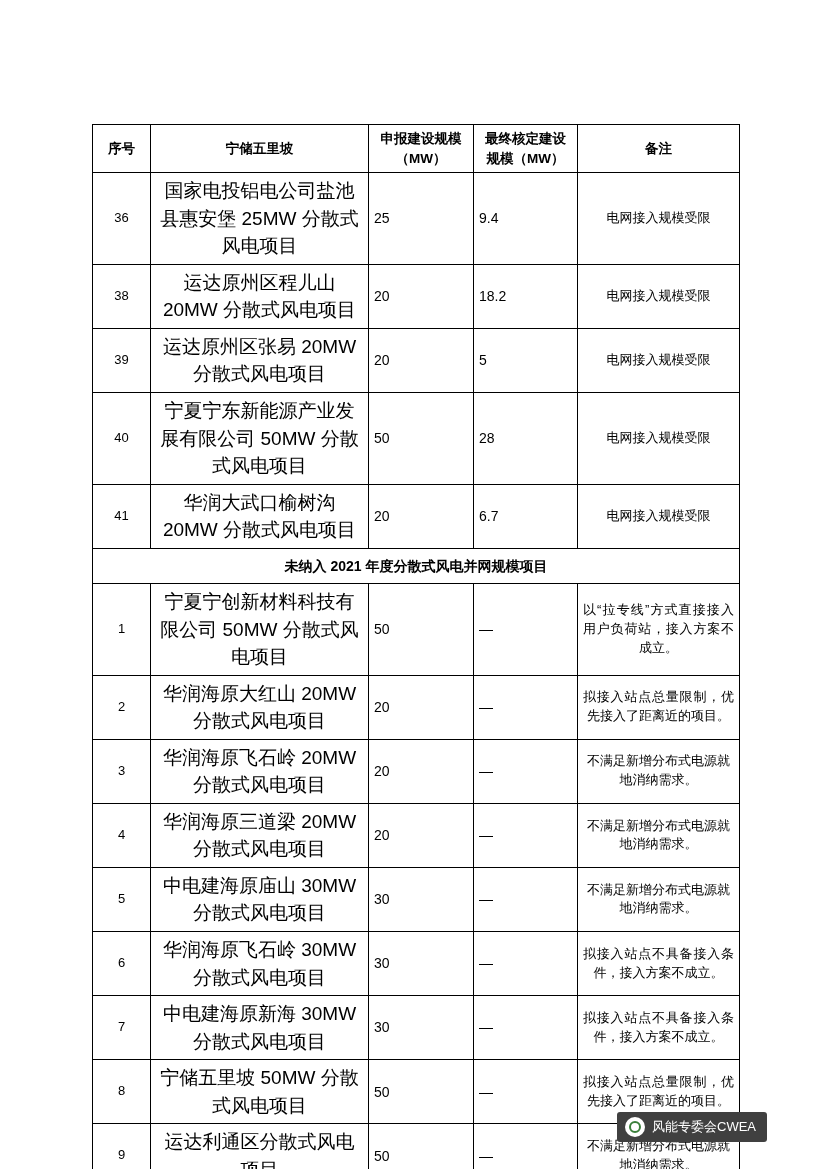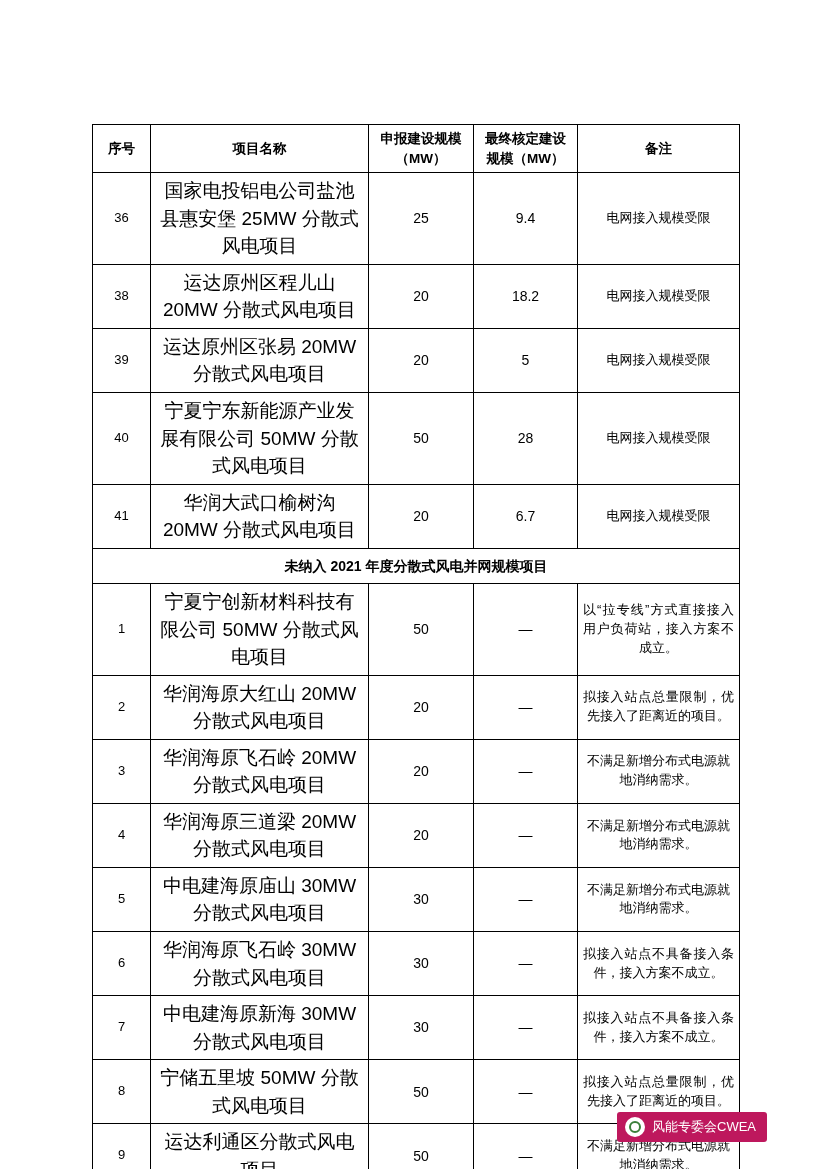--- a/index.html
+++ b/index.html
@@ -53,21 +53,21 @@
 
   td.seq {
     text-align: center;
     font-size: 13px;
   }
   td.name {
     text-align: center;
     font-size: 19px;
   }
   td.num {
-    text-align: center;
+    text-align: left;
     font-size: 14px;
   }
   td.note {
     text-align: center;
     font-size: 13px;
   }
   td.note.just {
     text-align: justify;
     text-align-last: center;
   }
@@ -80,21 +80,21 @@
   .dash {
     font-size: 14px;
   }
   .footer-badge {
     position: absolute;
     left: 617px;
     top: 1112px;
     display: flex;
     align-items: center;
     gap: 7px;
-    background: #be185d;
+    background: #404040;
     border-radius: 3px;
     padding: 5px 11px 5px 8px;
   }
   .footer-badge .logo {
     width: 20px;
     height: 20px;
     border-radius: 50%;
     background: #ffffff;
     position: relative;
     flex: 0 0 auto;
@@ -126,21 +126,21 @@
       <colgroup>
         <col class="c-seq">
           <col class="c-name">
           <col class="c-apply">
           <col class="c-final">
           <col class="c-note">
       </colgroup>
       <thead>
         <tr>
           <th>序号</th>
-          <th>项目名称</th>
+          <th>宁储五里坡</th>
           <th>申报建设规模（MW）</th>
           <th>最终核定建设规模（MW）</th>
           <th>备注</th>
         </tr>
       </thead>
       <tbody>
         <tr>
           <td class="seq">36</td>
           <td class="name">国家电投铝电公司盐池县惠安堡 25MW 分散式风电项目</td>
           <td class="num">25</td>

